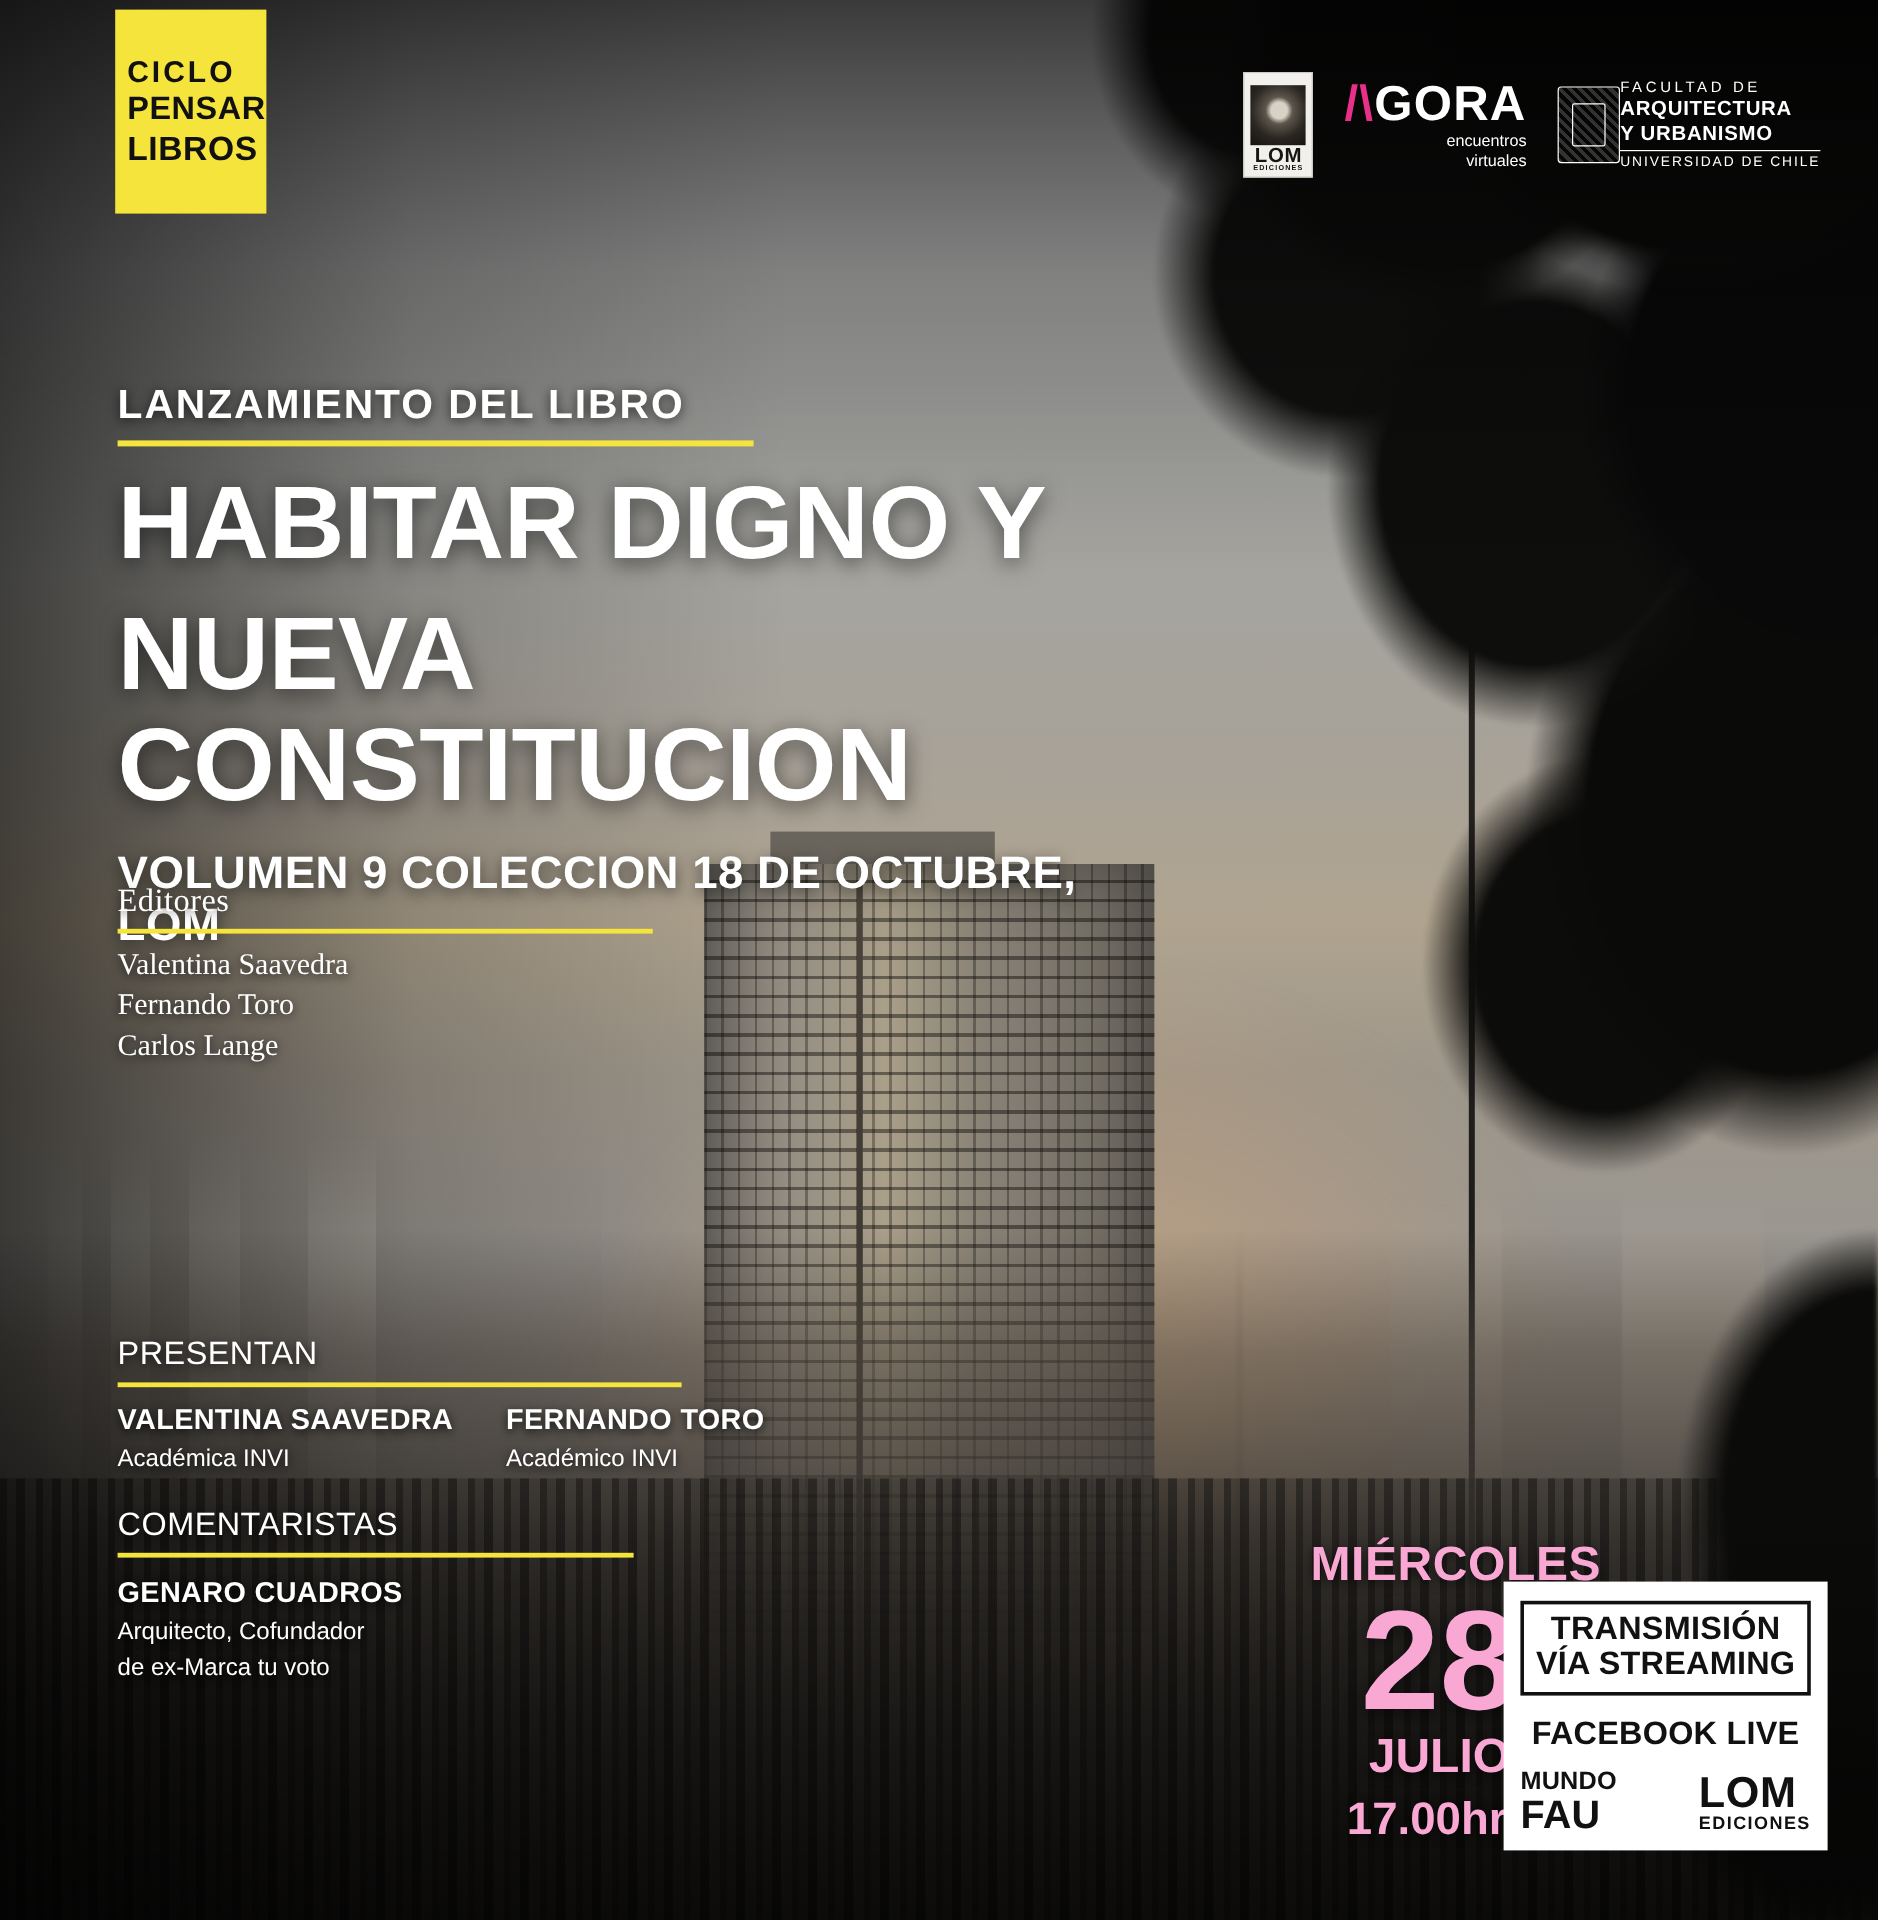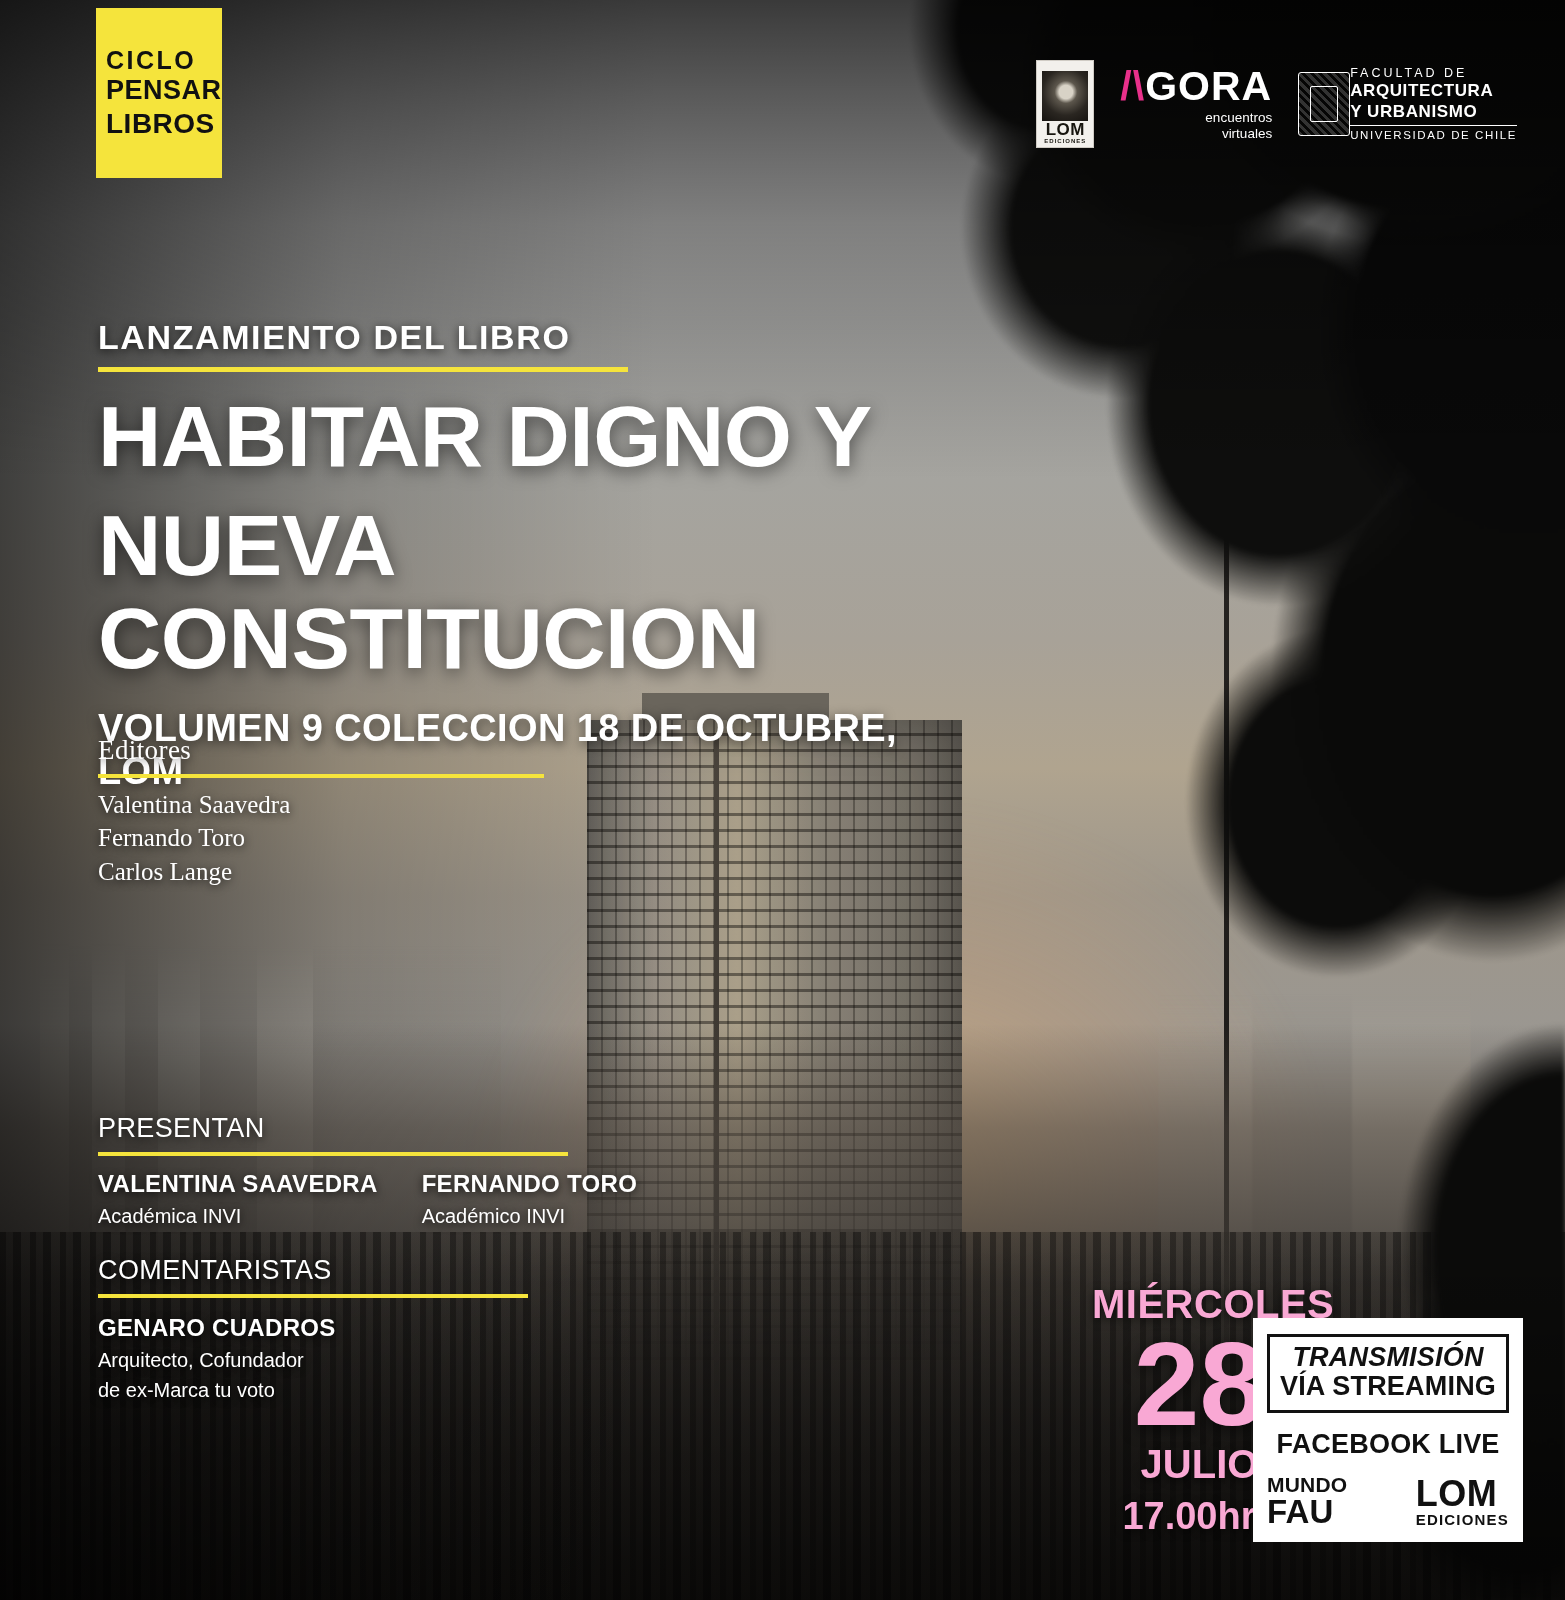--- a/index.html
+++ b/index.html
@@ -221,21 +221,21 @@
   .datebox .hr{font-size:38px;font-weight:700;margin-top:8px;text-shadow:0 2px 10px rgba(0,0,0,.7);}
 
   
   .stream{
     position:absolute;right:42px;bottom:58px;width:270px;background:#fff;color:#111;
     padding:16px 14px 14px;box-sizing:border-box;text-align:center;
   }
   .stream .bk{
     border:3px solid #111;padding:6px 4px 8px;
   }
-  .stream .s1{font-size:27px;font-weight:700;line-height:1.1;letter-spacing:.2px;font-style:italic;}
+  .stream .s1{font-size:27px;font-weight:700;line-height:1.1;letter-spacing:.2px;}
   .stream .s2{font-size:27px;font-weight:700;line-height:1.1;letter-spacing:.2px;}
   .stream .fb{font-size:27px;font-weight:700;margin-top:16px;letter-spacing:.2px;}
   .stream .row{display:flex;align-items:center;justify-content:space-between;gap:12px;margin-top:14px;}
   .stream .mf{text-align:left;line-height:1.0;}
   .stream .mf .m1{font-size:21px;font-weight:700;letter-spacing:.2px;}
   .stream .mf .m2{font-size:33px;font-weight:700;letter-spacing:.2px;}
   .stream .lm2{text-align:left;line-height:1.0;}
   .stream .lm2 .l1{font-size:36px;font-weight:700;letter-spacing:.5px;}
   .stream .lm2 .l2{font-size:15px;font-weight:700;letter-spacing:1.2px;}
 </style>

